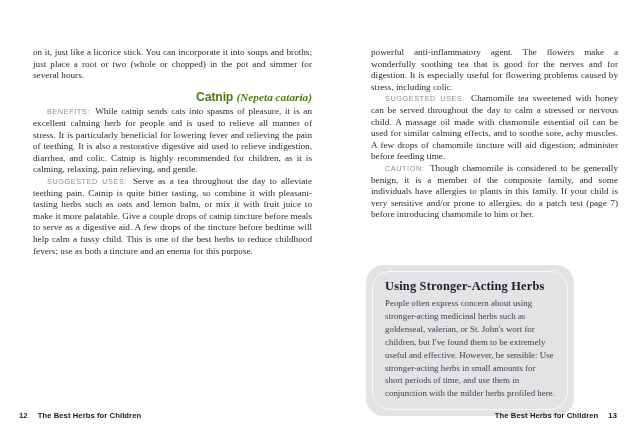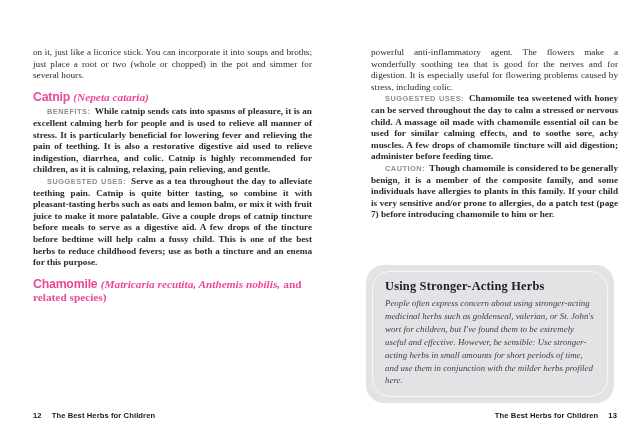--- a/index.html
+++ b/index.html
@@ -20,60 +20,60 @@
   .col-right { left: 371px; width: 247px; }
 
   p.body {
     margin: 0;
     text-align: justify;
     font-size: 9.2px;
     line-height: 11.6px;
     color: #2b2b2b;
     font-family: "Liberation Serif", serif;
   }
-  p.indent { text-indent: 14px; font-weight: bold; }
+  p.indent { text-indent: 14px; }
 
   .label {
     font-family: "Liberation Sans", sans-serif;
     font-size: 7.4px;
     letter-spacing: 0.5px;
     color: #8e8e8e;
     margin-right: 2px;
   }
 
   h3.herb {
     margin: 9px 0 2px 0;
     font-family: "Liberation Sans", sans-serif;
     font-weight: bold;
     font-size: 12.3px;
     line-height: 13.6px;
-    color: #ec4899;
+    color: #4d7c0f;
     letter-spacing: -0.2px;
-    text-align: left;
+    text-align: right;
   }
   .herb-latin {
     font-family: "Liberation Serif", serif;
     font-style: italic;
     font-weight: bold;
     font-size: 11.3px;
     letter-spacing: 0;
   }
   .herb-latin-roman {
     font-family: "Liberation Serif", serif;
     font-style: normal;
     font-weight: bold;
     font-size: 11.3px;
     letter-spacing: 0;
   }
 
   .sidebar {
     position: absolute;
     left: 366px;
     top: 265px;
-    width: 248px;
+    width: 208px;
     min-height: 111px;
     background: #e2e3e5;
     padding: 6px;
   }
   .sidebar-inner {
     border: 1px solid #f8f8f8;
     padding: 7px 12px 9px 12px;
     min-height: 97px;
   }
   .sidebar-title {
@@ -81,59 +81,57 @@
     font-family: "Liberation Serif", serif;
     font-weight: bold;
     font-size: 12.4px;
     line-height: 15px;
     color: #1c1c24;
     letter-spacing: 0.2px;
   }
   .sidebar-body {
     margin: 0;
     font-family: "Liberation Serif", serif;
-    font-style: italic;
     font-size: 8.9px;
     line-height: 12.9px;
     color: #3f3f46;
     text-align: left;
   }
 
   .footer {
     position: absolute;
     top: 411px;
     font-family: "Liberation Sans", sans-serif;
     font-weight: bold;
     font-size: 7.6px;
     line-height: 9px;
     color: #1a1a1a;
     letter-spacing: 0.1px;
   }
-  .footer-left { left: 33px; }
+  .footer-left { left: 19px; }
   .footer-right { right: 23px; text-align: right; }
   .footer .pagenum-left  { margin-right: 10px; }
   .footer .pagenum-right { margin-left: 10px; }
 </style>
 </head>
 <body>
 
 <div class="spread">
 
   <div class="col col-left">
 
     <p class="body"><span>on it, just like a licorice stick. You can incorporate it into soups and broths; just place a root or two (whole or chopped) in the pot and simmer for several hours.</span></p>
 
     <h3 class="herb"><span>Catnip</span> <span class="herb-latin">(Nepeta cataria)</span></h3>
 
 
     <p class="body indent"><span class="label">BENEFITS:</span> <span>While catnip sends cats into spasms of pleasure, it is an excellent calming herb for people and is used to relieve all manner of stress. It is particularly beneficial for lowering fever and relieving the pain of teething. It is also a restorative digestive aid used to relieve indigestion, diarrhea, and colic. Catnip is highly recommended for children, as it is calming, relaxing, pain relieving, and gentle.</span></p>
 
     <p class="body indent"><span class="label">SUGGESTED USES:</span> <span>Serve as a tea throughout the day to alleviate teething pain. Catnip is quite bitter tasting, so combine it with pleasant-tasting herbs such as oats and lemon balm, or mix it with fruit juice to make it more palatable. Give a couple drops of catnip tincture before meals to serve as a digestive aid. A few drops of the tincture before bedtime will help calm a fussy child. This is one of the best herbs to reduce childhood fevers; use as both a tincture and an enema for this purpose.</span></p>
 
-    <h3 class="herb"><span>Chamomile</span> <span class="herb-latin">(Matricaria recutita, Anthemis nobilis,</span> <span class="herb-latin-roman">and related species)</span></h3>
 
 
 
   </div>
 
   <div class="col col-right">
 
     <p class="body"><span>powerful anti-inflammatory agent. The flowers make a wonderfully soothing tea that is good for the nerves and for digestion. It is especially useful for flowering problems caused by stress, including colic.</span></p>
 
     <p class="body indent"><span class="label">SUGGESTED USES:</span> <span>Chamomile tea sweetened with honey can be served throughout the day to calm a stressed or nervous child. A massage oil made with chamomile essential oil can be used for similar calming effects, and to soothe sore, achy muscles. A few drops of chamomile tincture will aid digestion; administer before feeding time.</span></p>

